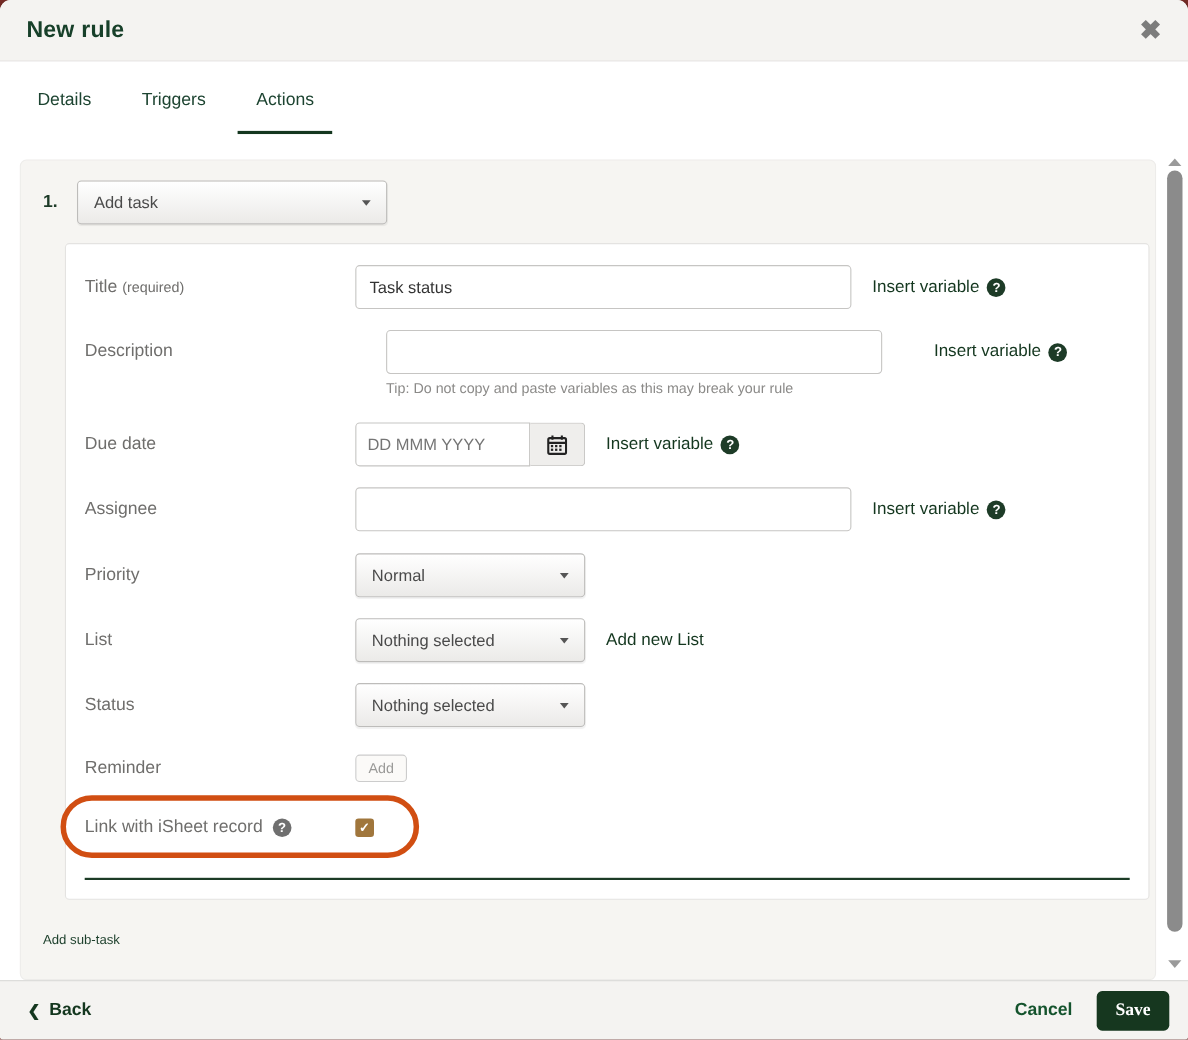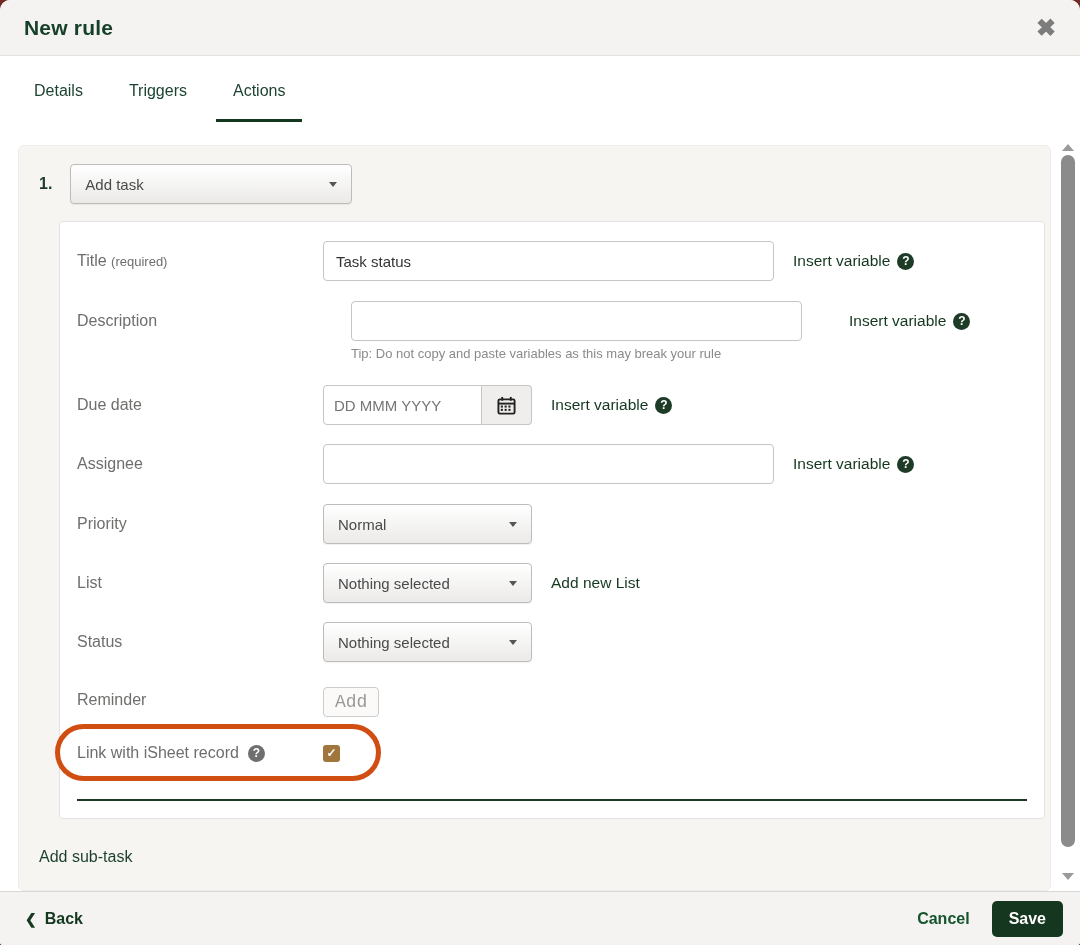--- a/index.html
+++ b/index.html
@@ -99,62 +99,62 @@
     width:50px; height:40px;
     border:1px solid #c6c5c3; border-left:none;
     border-radius:0 4px 4px 0;
     background:#efeeec;
     display:flex; align-items:center; justify-content:center;
     cursor:pointer;
   }
   .link-green { margin-left:19px; line-height:40px; color:#14371f; font-size:15.5px; cursor:pointer; }
   .btn-add {
     margin-top:7px;
-    padding:4px 11px; font-size:18px; color:#9a9a98;
+    padding:4px 11px; font-size:13px; color:#9a9a98;
     background:#fbfaf8; border:1px solid #ccc; border-radius:4px;
-    font-family:Liberation Mono, monospace; cursor:pointer;
+    font-family:Liberation Sans, sans-serif; cursor:pointer;
   }
   .row-isheet { position:relative; align-items:center; height:28px; margin-bottom:0; }
   .isheet-label { flex:0 0 246px; display:flex; align-items:center; gap:9px; font-size:16px; color:#6f6e6c; line-height:normal; }
   .checkbox {
     width:17px; height:17px;
     background:#a0763c; border-radius:3px;
     color:#fff; font-size:12px; font-weight:bold;
     display:flex; align-items:center; justify-content:center;
     cursor:pointer;
   }
   .annotation {
     position:absolute; left:-22px; top:-15px;
     width:326px; height:57px;
     border:5px solid #d14e12; border-radius:29px;
     pointer-events:none;
   }
   .card-hr { border:none; border-top:2px solid #1c3c26; margin-top:32px; }
-  .add-subtask { margin-top:29px; font-size:16px; color:#1c3f2b; cursor:pointer; display:inline-block; }
+  .add-subtask { margin-top:29px; font-size:12px; color:#1c3f2b; cursor:pointer; display:inline-block; }
   
   .scrollbar { position:absolute; top:0; right:4px; width:16px; height:100%; }
   .sb-up, .sb-down { position:absolute; left:2px; width:0; height:0; }
   .sb-up { top:22px; border-left:6px solid transparent; border-right:6px solid transparent; border-bottom:7px solid #9a9a9a; }
   .sb-down { top:751px; border-left:6px solid transparent; border-right:6px solid transparent; border-top:7px solid #9a9a9a; }
   .sb-thumb { position:absolute; top:33px; left:1px; width:14px; height:692px; background:#8b8b8b; border-radius:7px; }
   
   .modal-footer {
     flex:0 0 54px;
     background:#f4f3f1;
     border-top:1px solid #d8d7d4;
     display:flex; align-items:center; justify-content:space-between;
     padding:0 17px 0 25px;
   }
   .back-link { display:flex; align-items:center; gap:8px; color:#14371f; font-weight:bold; font-size:16px; cursor:pointer; }
   .chev { font-size:14px; }
   .footer-right { display:flex; align-items:center; gap:22px; }
   .cancel-btn { color:#14532d; font-size:16px; font-weight:600; cursor:pointer; }
   .save-btn {
     background:#16371f; color:#fff;
-    font-size:16px; font-weight:600; font-family:Liberation Sans, sans-serif;
+    font-size:16px; font-weight:600; font-family:Liberation Serif, serif;
     padding:9px 17px; border:none; border-radius:5px;
     cursor:pointer;
   }
 </style>
 </head>
 <body>
 
 <div class="modal">
 
   <div class="modal-header">

